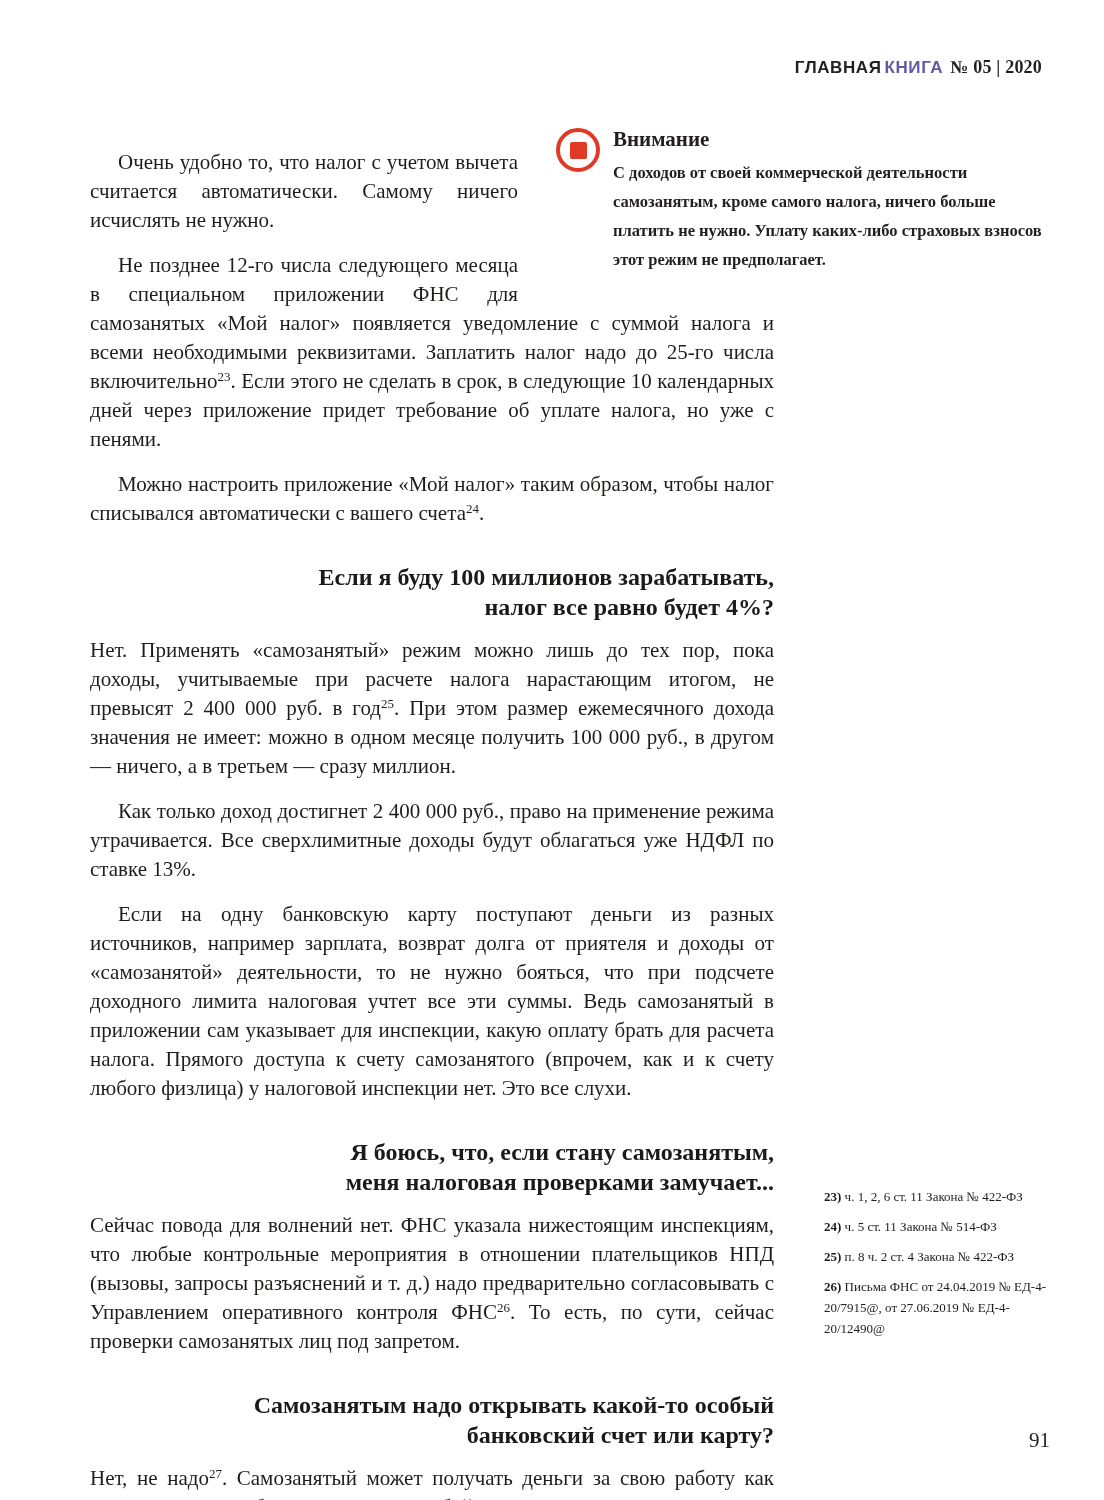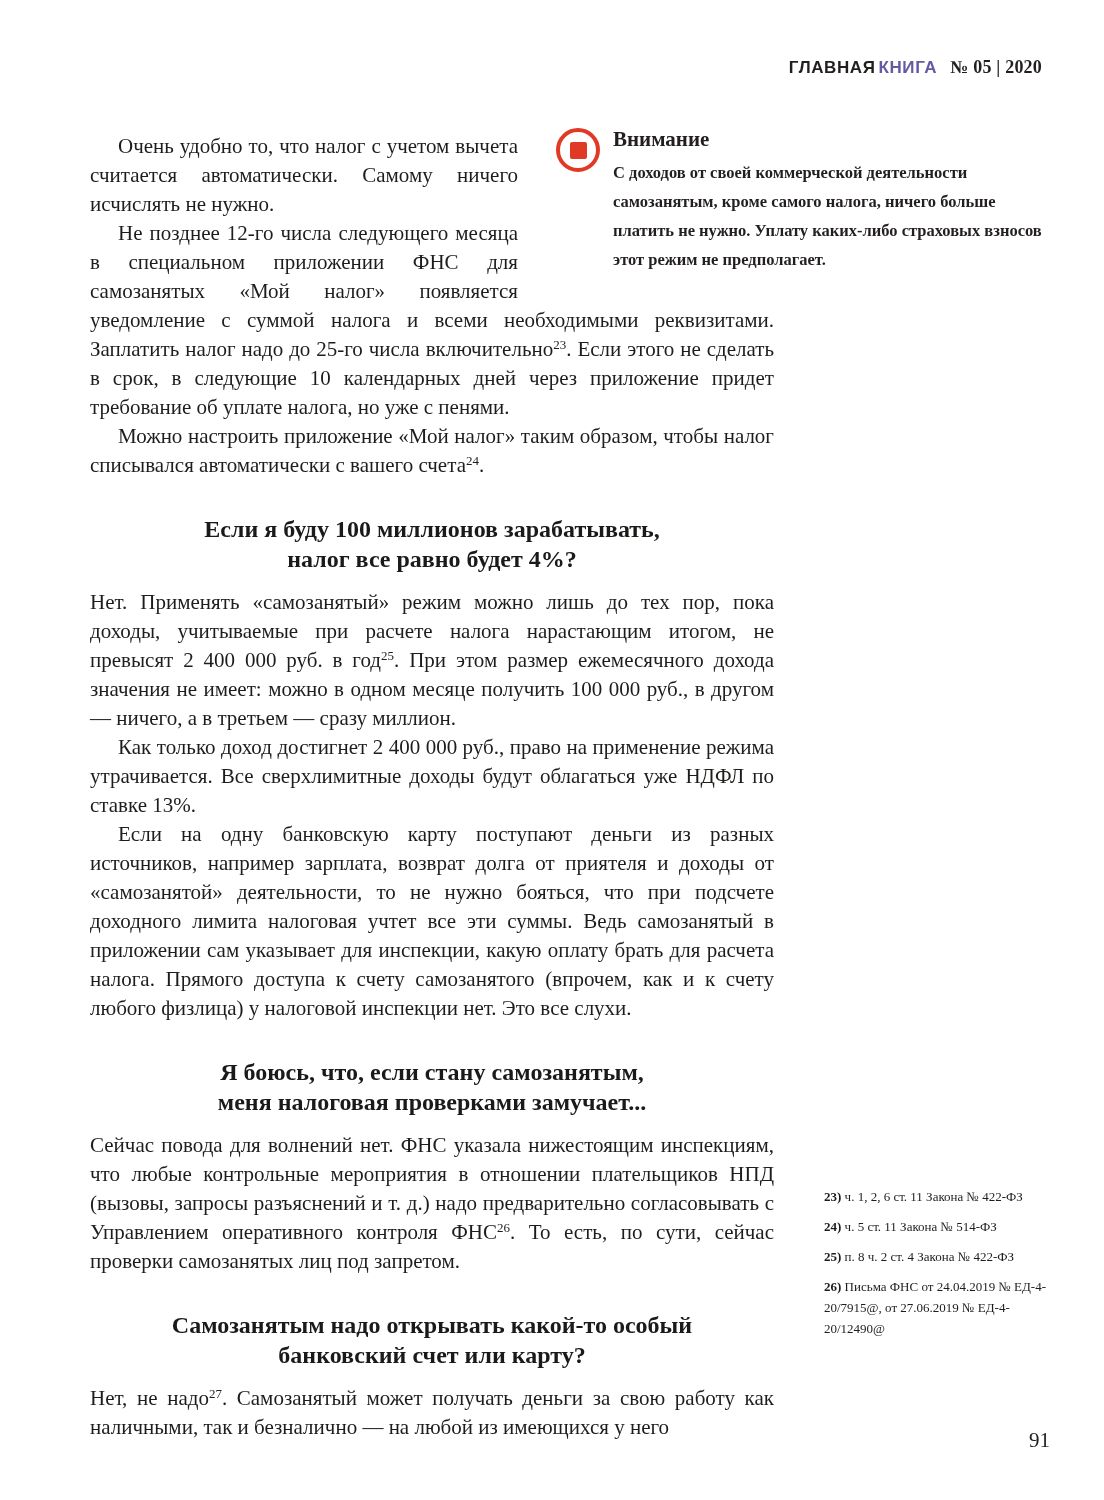--- a/index.html
+++ b/index.html
@@ -24,21 +24,21 @@
   
   .masthead {
     position: absolute; top: 57px; right: 62px;
     font-family: "Liberation Sans", sans-serif;
     font-weight: bold; font-size: 17px; letter-spacing: 0.6px;
     color: #231f20; white-space: nowrap;
   }
   .brand-purple { color: var(--purple); margin-left: 3px; }
   .issue {
     font-family: "Liberation Serif", serif;
-    font-size: 18px; letter-spacing: 0.2px; margin-left: 13px;
+    font-size: 18px; letter-spacing: 0.2px; margin-left: 7px;
   }
 
   
   .attention { position: absolute; left: 556px; top: 126px; width: 492px; }
   .att-ring {
     position: absolute; left: 0; top: 2px;
     width: 44px; height: 44px;
     border: 4px solid var(--accent); border-radius: 50%;
     display: flex; align-items: center; justify-content: center;
     background: #fff;
@@ -48,27 +48,27 @@
   .attention-title { font-size: 21px; font-weight: bold; line-height: 26px; margin-bottom: 6px; }
   .attention-body { font-size: 16.5px; font-weight: bold; line-height: 29px; text-align: left; }
 
   
   .column {
     position: absolute; left: 90px; top: 132px; width: 684px;
     font-size: 21px; line-height: 29px; text-align: justify;
   }
   .wrap-spacer { float: right; width: 256px; height: 164px; }
   p.body { margin: 0; }
-  p.indent { text-indent: 28px; }
+  p.indent { text-indent: 28px; margin-top: 16px; }
   sup.fnref {
     font-size: 13px; line-height: 0; vertical-align: 7px;
   }
   h2.q {
     font-size: 24px; line-height: 30px; font-weight: bold;
-    text-align: center; margin: 34px 0 14px 0; color: #1a1a18;
+    text-align: right; margin: 34px 0 14px 0; color: #1a1a18;
   }
   h2.q .line { display: block; }
 
   
   .footnotes {
     position: absolute; left: 824px; top: 1186px; width: 226px;
     font-size: 13px; line-height: 21px; text-align: left; color: #1d1d1b;
   }
   .fn { margin-bottom: 9px; }
   .fn-num { font-weight: bold; }

